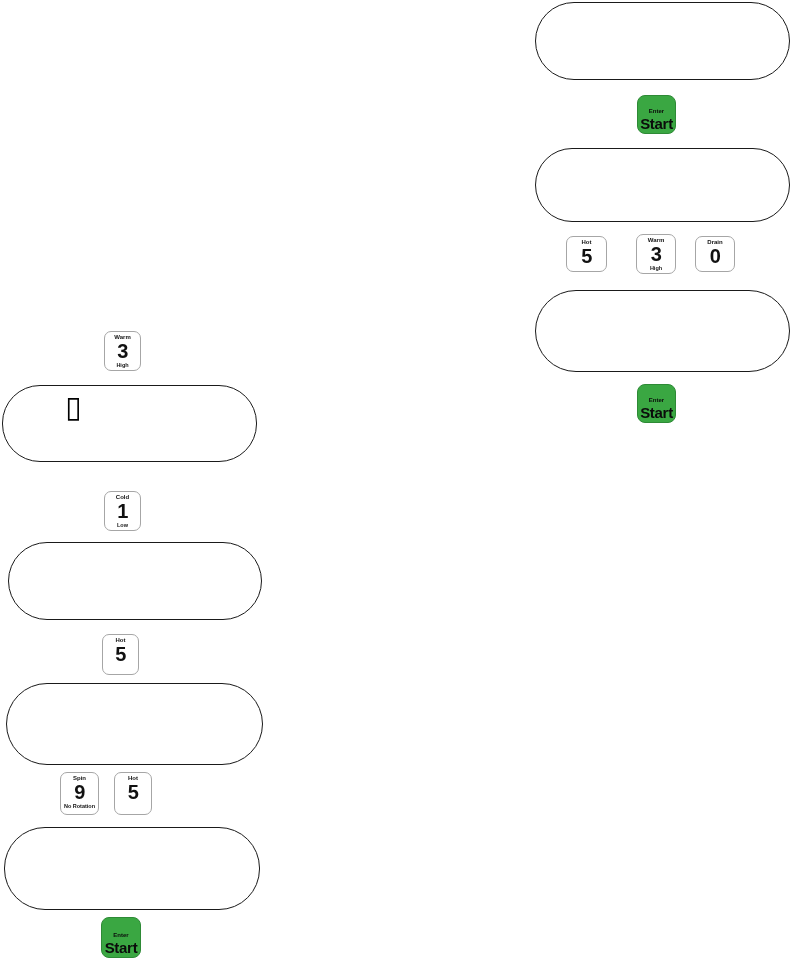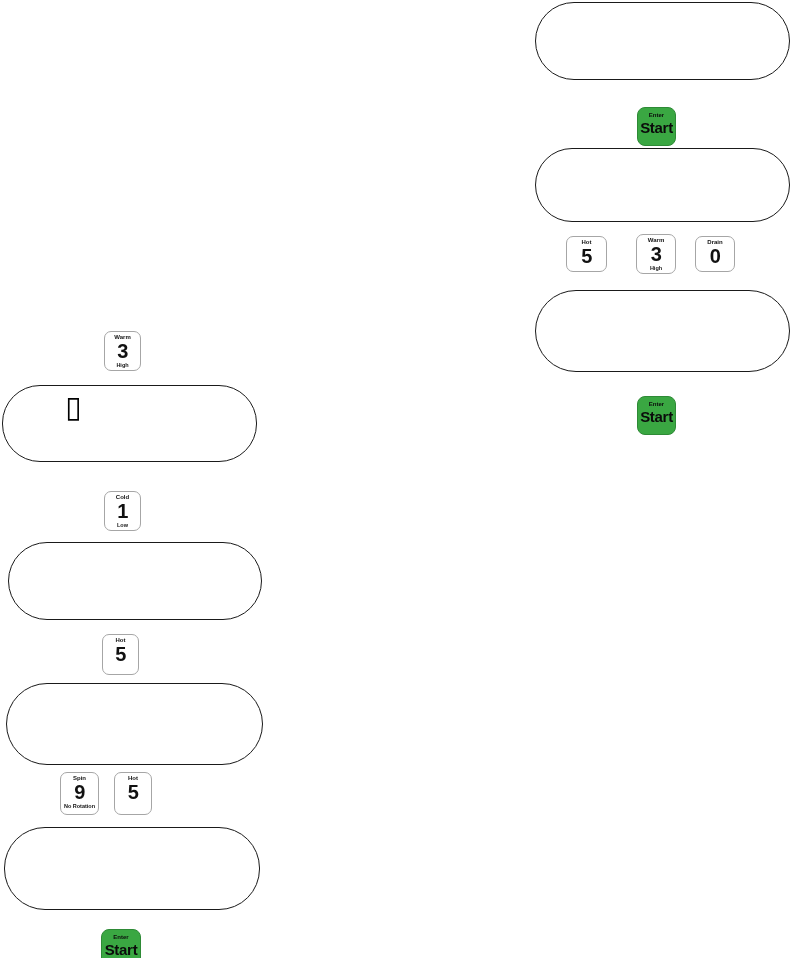--- a/index.html
+++ b/index.html
@@ -62,23 +62,22 @@
   
   .startbtn {
     position: absolute;
     background: #3aa742;
     border: 1px solid #2e8a36;
     border-radius: 8px;
     box-sizing: border-box;
     display: flex;
     flex-direction: column;
     align-items: center;
-    justify-content: flex-start;
+    justify-content: flex-end;
     overflow: hidden;
-    margin-top: 12px;
   }
   .startbtn .top {
     font-size: 6px;
     font-weight: bold;
     line-height: 8px;
     margin-top: 3px;
     color: #0b0b0b;
     white-space: nowrap;
   }
   .startbtn .label {

